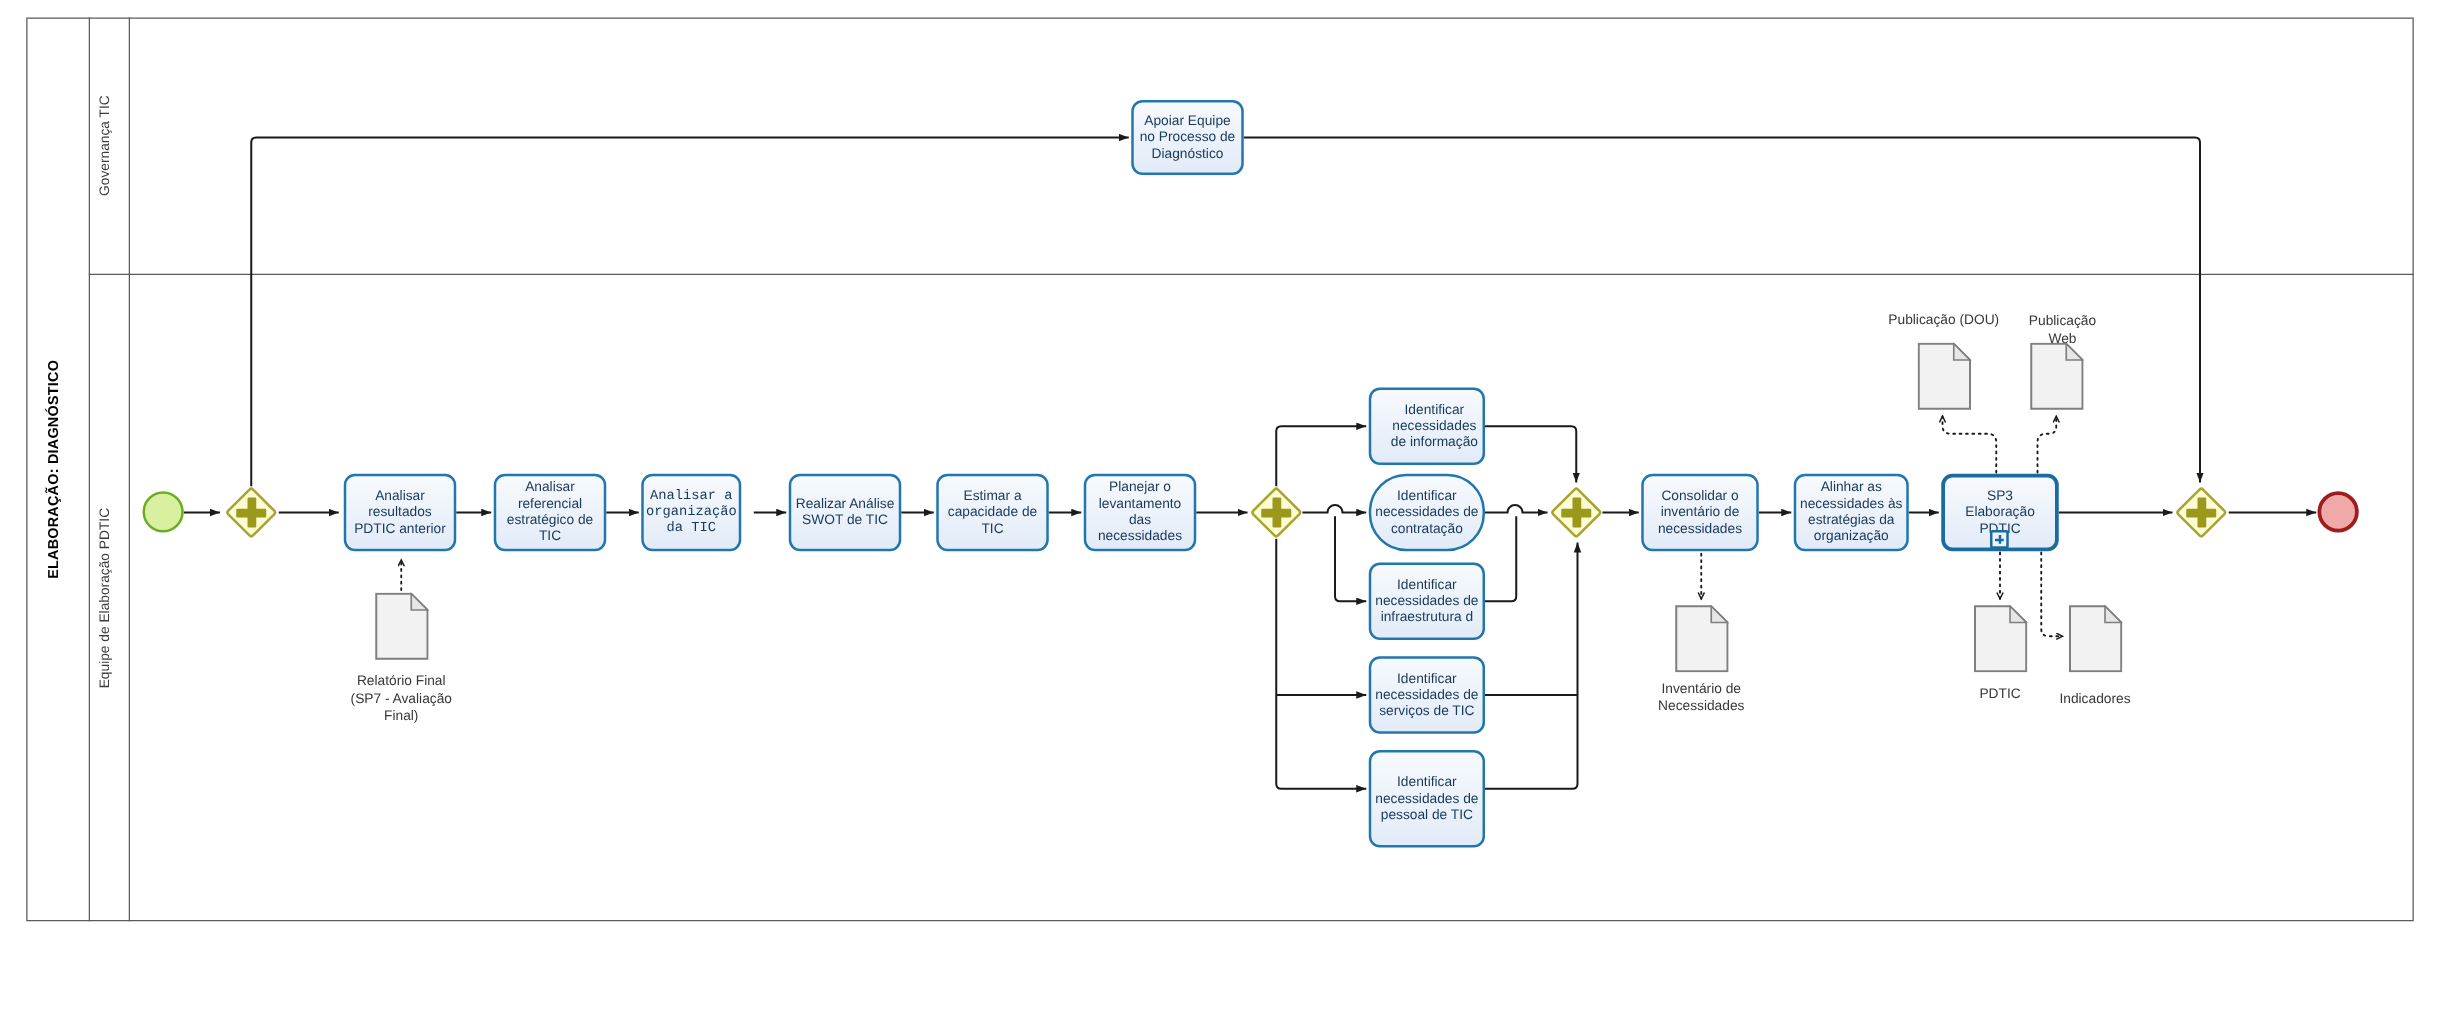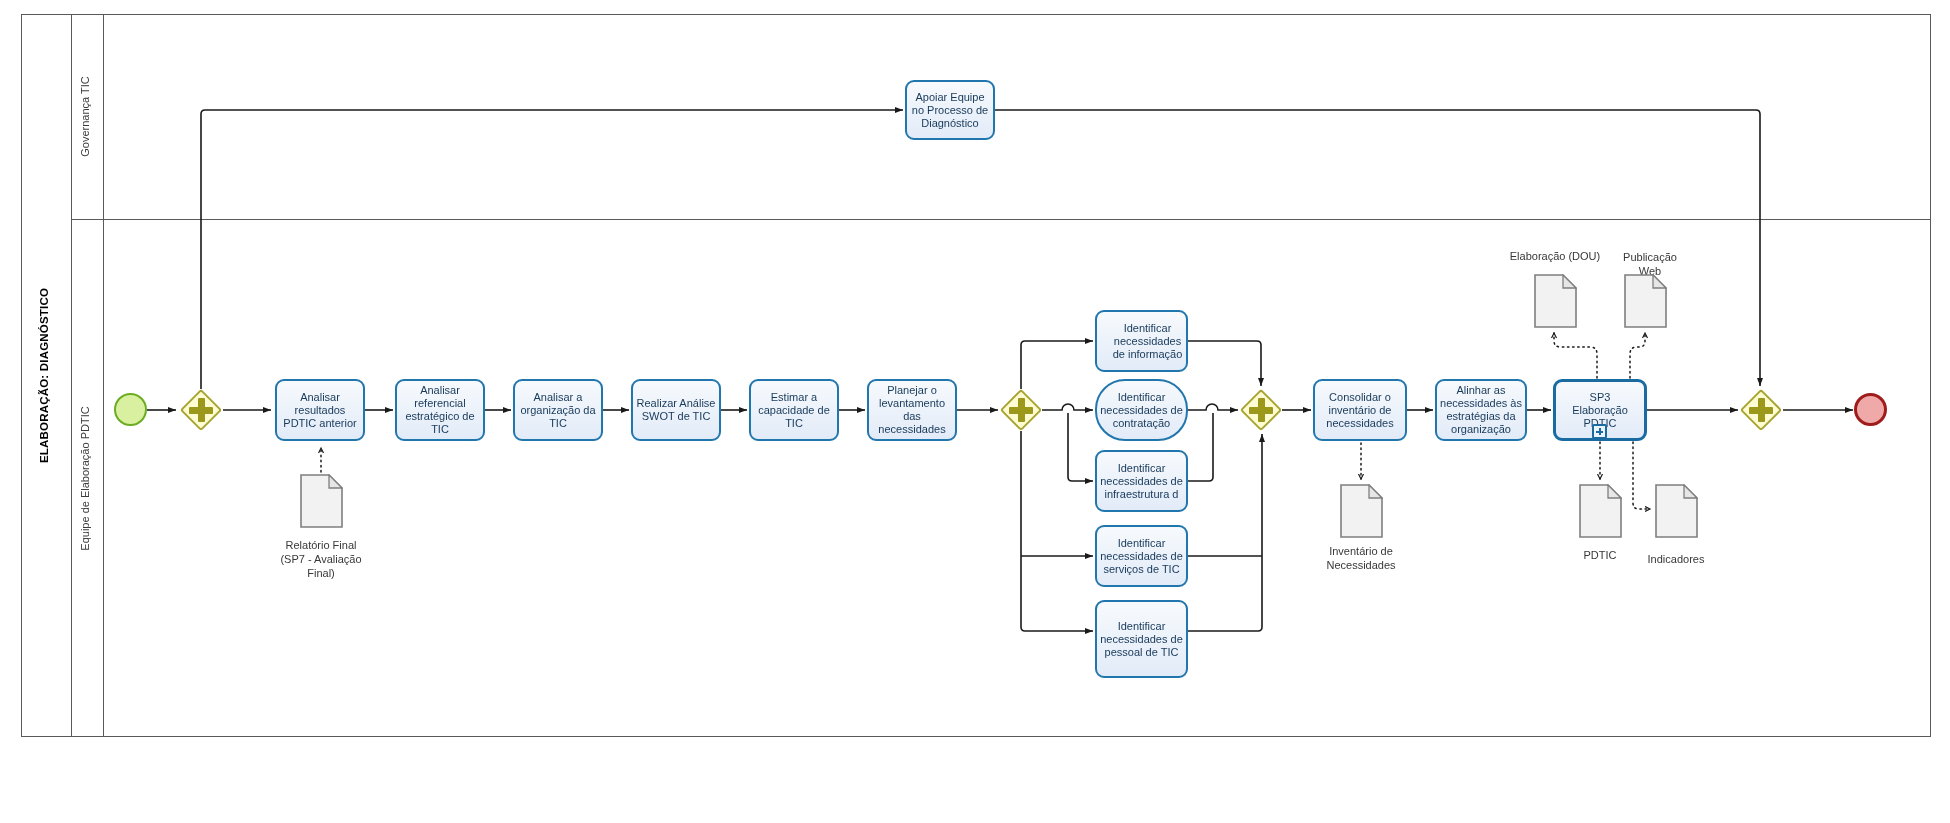--- a/index.html
+++ b/index.html
@@ -123,21 +123,21 @@
     </div>
   <div class="gateway" style="left:1746px;top:395px;"></div>
   <div class="gw-cross" style="left:1749px;top:398px;">
       <div class="h"></div>
       <div class="v"></div>
     </div>
 
   <div class="task" style="left:905px;top:80px;width:90px;height:60px;">Apoiar Equipe no Processo de Diagnóstico</div>
   <div class="task" style="left:275px;top:379px;width:90px;height:62px;">Analisar resultados PDTIC anterior</div>
   <div class="task" style="left:395px;top:379px;width:90px;height:62px;">Analisar referencial estratégico de TIC</div>
-  <div class="task" style="left:513px;top:379px;width:90px;height:62px;">Analisar a organização da TIC</div>
+  <div class="task" style="left:513px;top:379px;width:80px;height:62px;font-family:Liberation Mono, monospace;">Analisar a organização da TIC</div>
   <div class="task" style="left:631px;top:379px;width:90px;height:62px;text-align:center;">Realizar Análise SWOT de TIC</div>
   <div class="task" style="left:749px;top:379px;width:90px;height:62px;">Estimar a capacidade de TIC</div>
   <div class="task" style="left:867px;top:379px;width:90px;height:62px;">Planejar o levantamento das necessidades</div>
   <div class="task" style="left:1095px;top:310px;width:93px;height:62px;padding-left:15px;">Identificar necessidades de informação</div>
   <div class="task" style="left:1095px;top:379px;width:93px;height:62px;border-radius:30px;">Identificar necessidades de contratação</div>
   <div class="task" style="left:1095px;top:450px;width:93px;height:62px;">Identificar necessidades de infraestrutura d</div>
   <div class="task" style="left:1095px;top:525px;width:93px;height:62px;">Identificar necessidades de serviços de TIC</div>
   <div class="task" style="left:1095px;top:600px;width:93px;height:78px;">Identificar necessidades de pessoal de TIC</div>
   <div class="task" style="left:1313px;top:379px;width:94px;height:62px;">Consolidar o inventário de necessidades</div>
   <div class="task" style="left:1435px;top:379px;width:92px;height:62px;">Alinhar as necessidades às estratégias da organização</div>
@@ -189,16 +189,16 @@
       </svg>
   </div>
 
   <div class="dlabel" style="left:266px;top:538px;width:110px;">Relatório Final
 (SP7 - Avaliação
 Final)</div>
   <div class="dlabel" style="left:1306px;top:544px;width:110px;">Inventário de
 Necessidades</div>
   <div class="dlabel" style="left:1555px;top:548px;width:90px;">PDTIC</div>
   <div class="dlabel" style="left:1631px;top:552px;width:90px;">Indicadores</div>
-  <div class="dlabel" style="left:1500px;top:249px;width:110px;">Elaboração (DOU)</div>
+  <div class="dlabel" style="left:1500px;top:249px;width:110px;">Publicação (DOU)</div>
 
 
 </div>
 
 </body></html>

